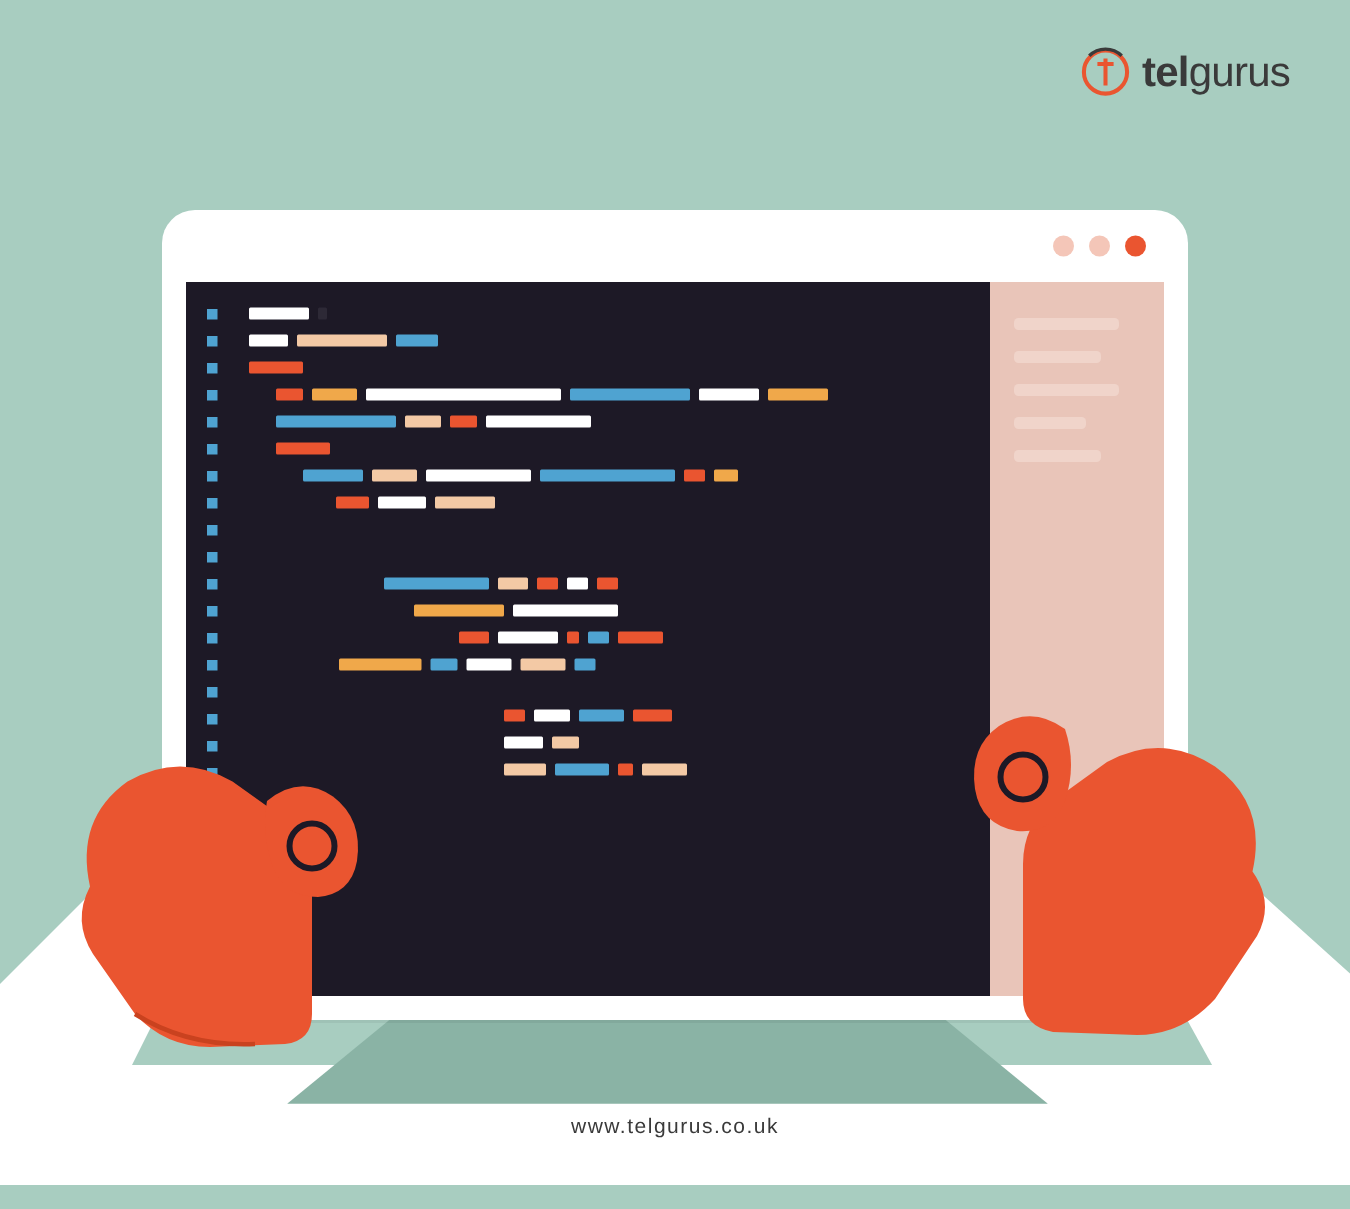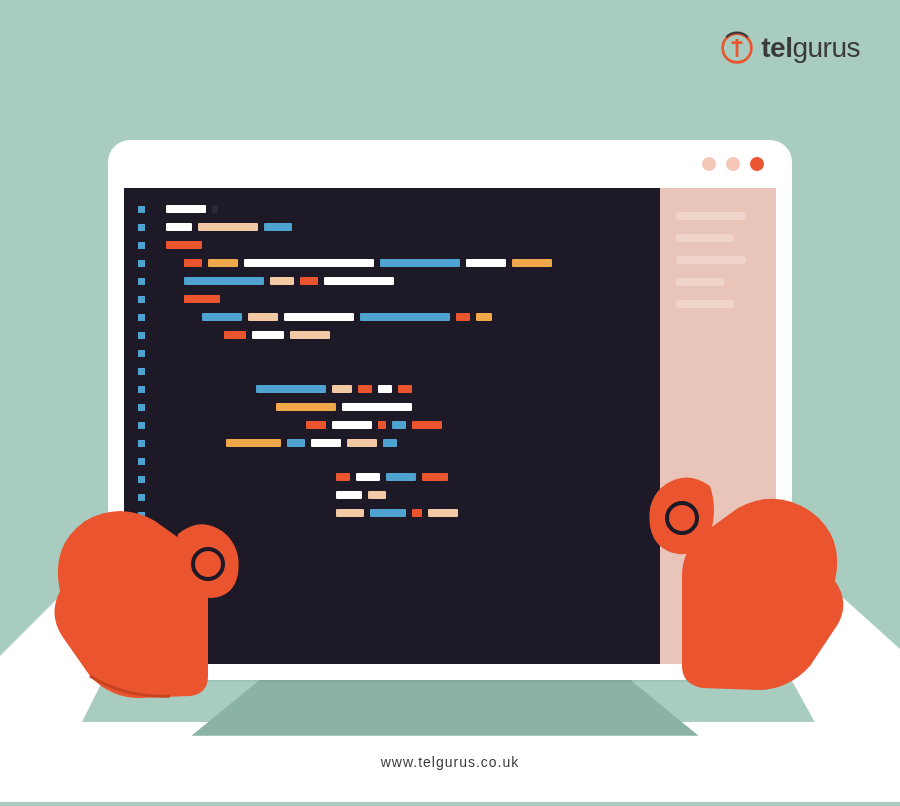--- a/index.html
+++ b/index.html
@@ -29,21 +29,21 @@
       font-size: 28px;
       font-weight: 400;
       color: #3a3a3a;
       letter-spacing: -0.5px;
     }
     .logo-text .bold { font-weight: 700; }
     
     
     .bottom-frame {
       position: absolute;
-      bottom: 4px;
+      bottom: 16px;
       left: 0;
       right: 0;
       height: 80px;
       background: white;
       display: flex;
       align-items: center;
       justify-content: center;
     }
     .website-url {
       color: #3a3a3a;

